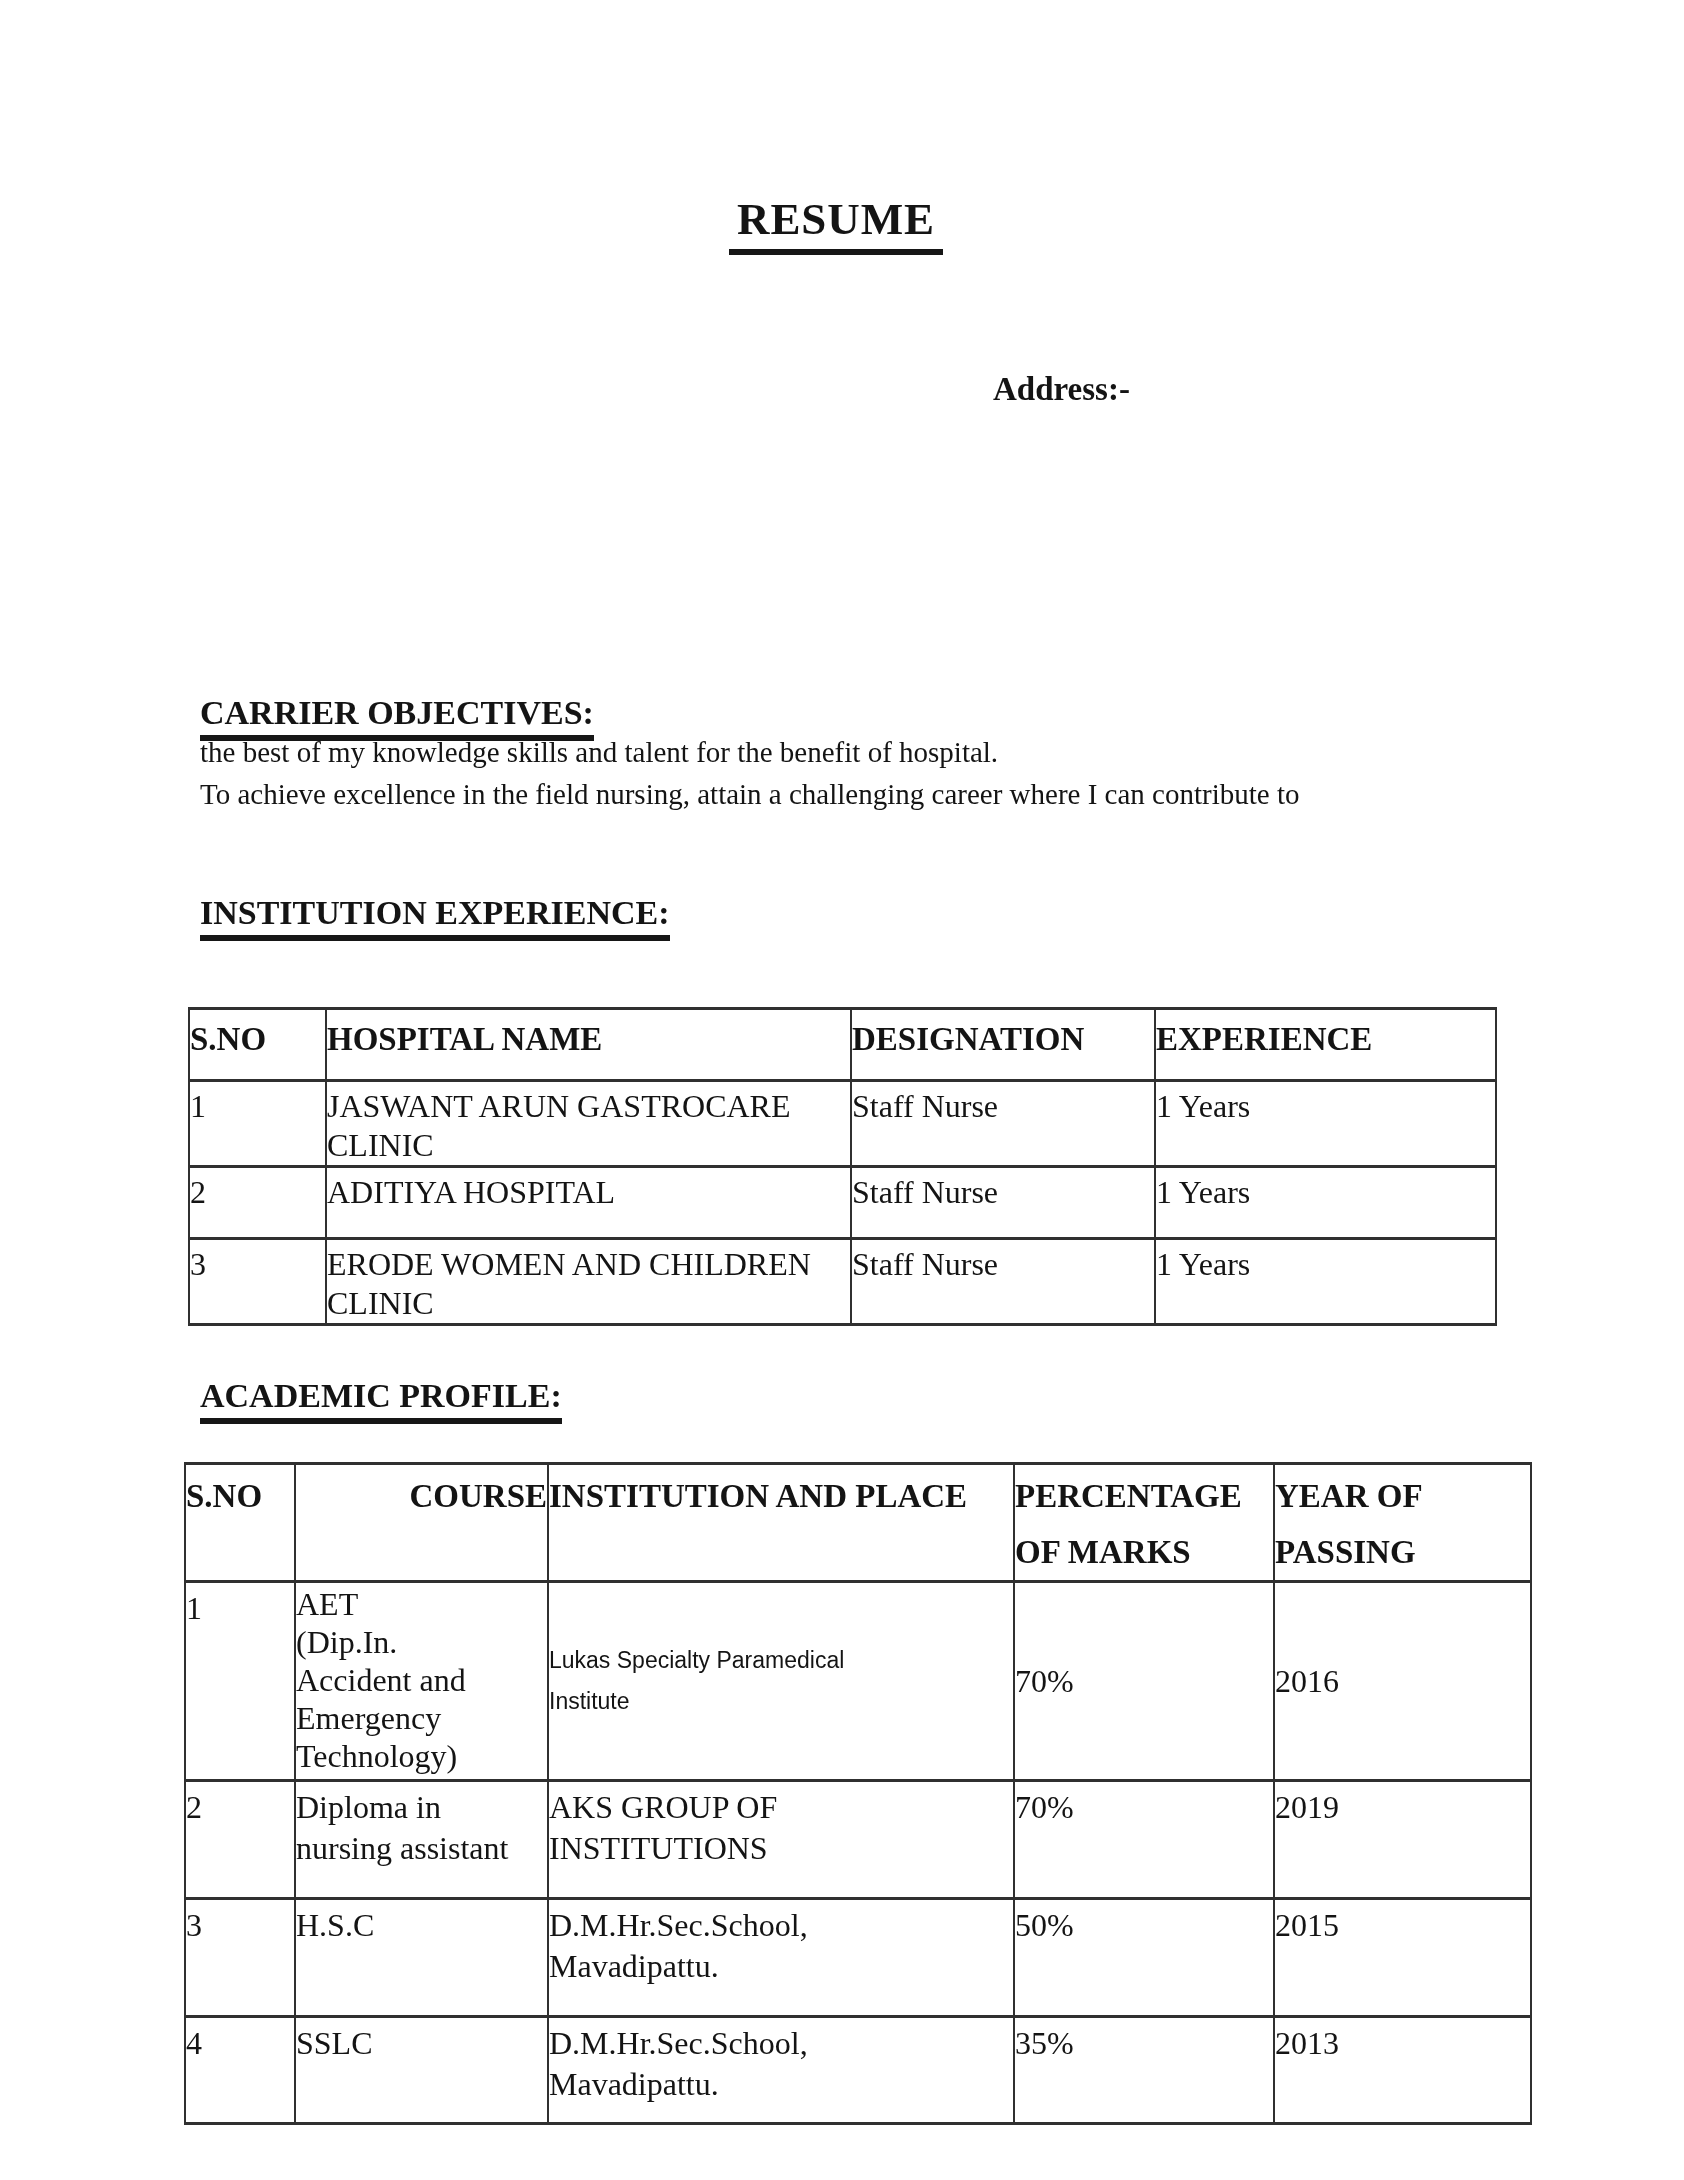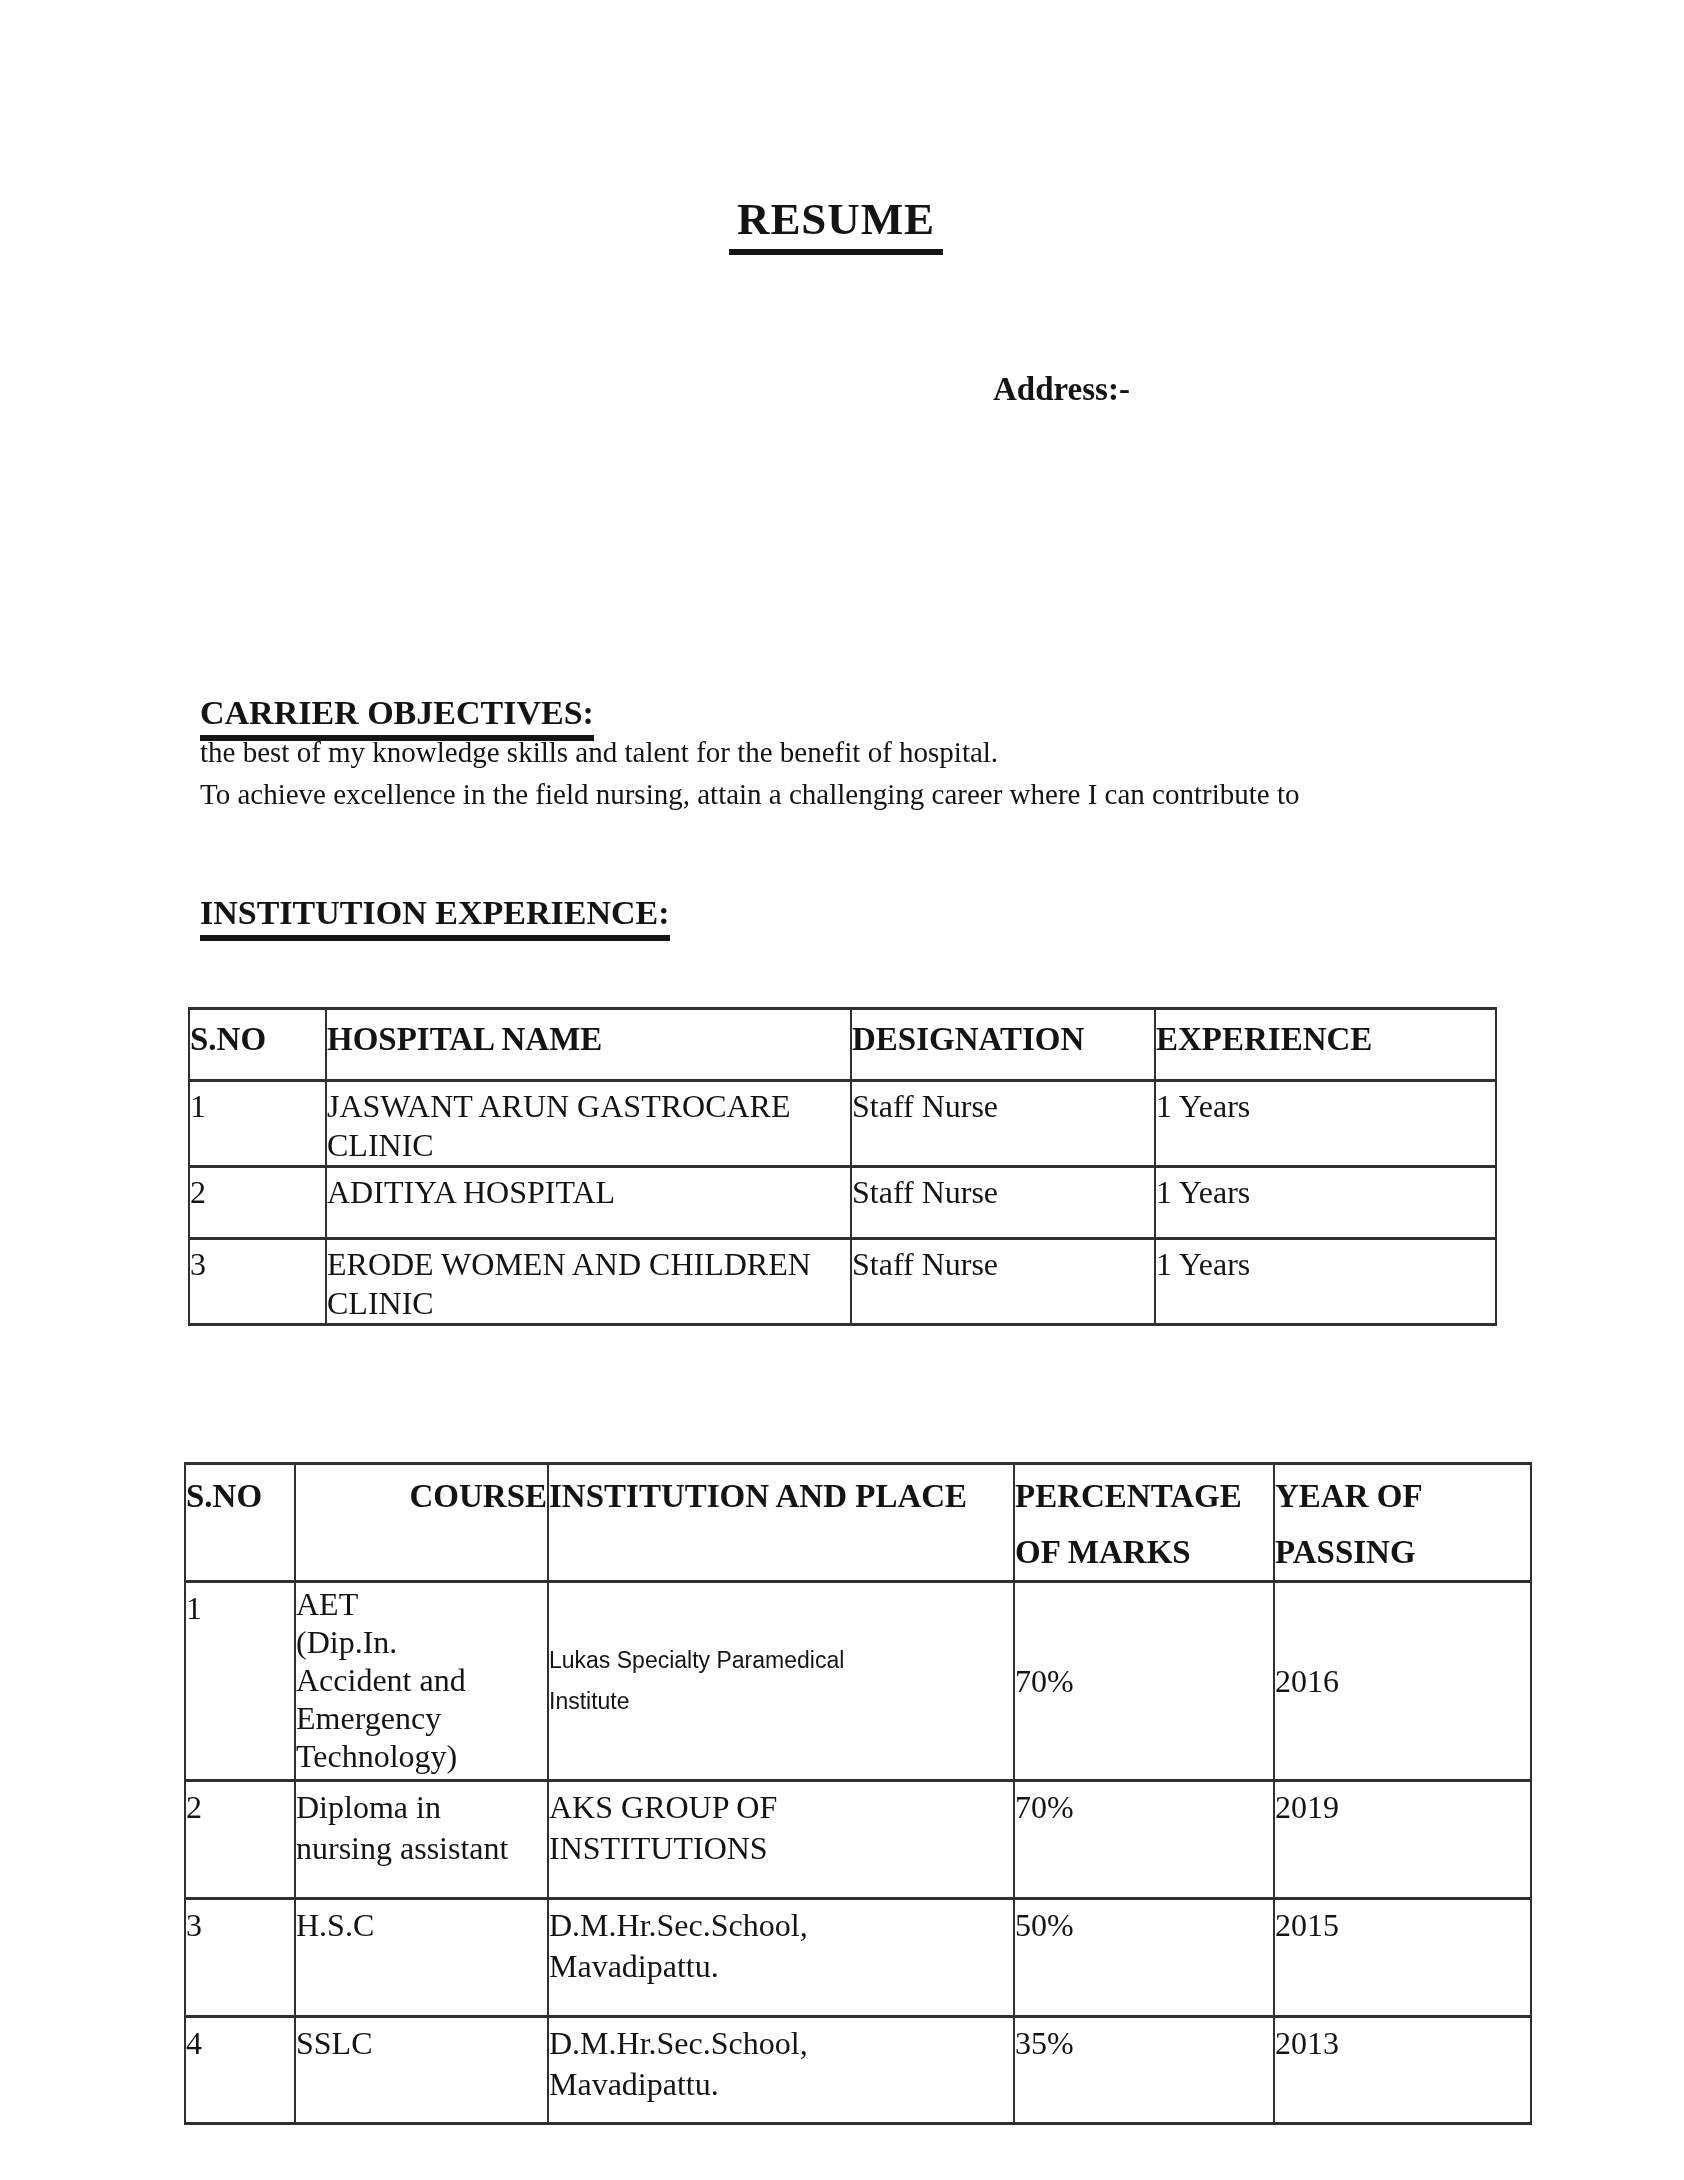--- a/index.html
+++ b/index.html
@@ -125,20 +125,23 @@
         <td>
           <span class="line">ERODE WOMEN AND CHILDREN</span>
           <span class="line">CLINIC</span>
         </td>
         <td>Staff Nurse</td>
         <td>1 Years</td>
       </tr>
     </tbody>
   </table>
 
+  <div class="sec-heading h-academic">
+    <span class="hd">ACADEMIC PROFILE:</span>
+  </div>
 
   <table class="t2">
     <colgroup>
       <col style="width:110px">
         <col style="width:253px">
         <col style="width:466px">
         <col style="width:260px">
         <col style="width:257px">
     </colgroup>
     <thead>

